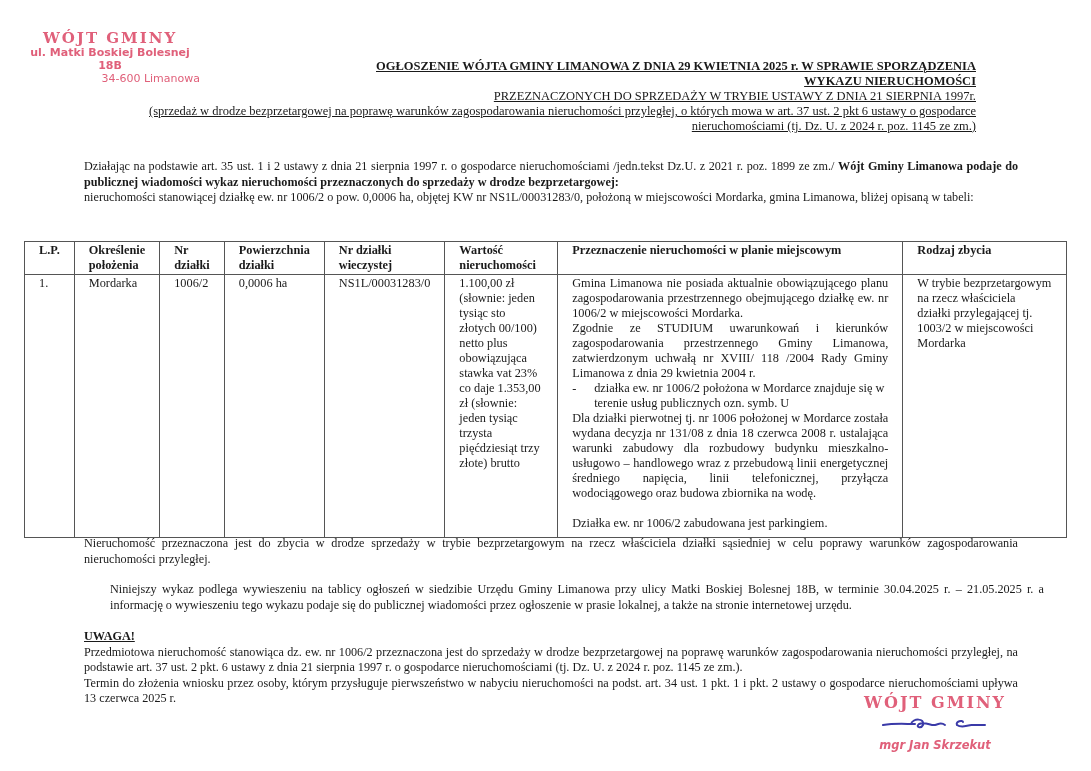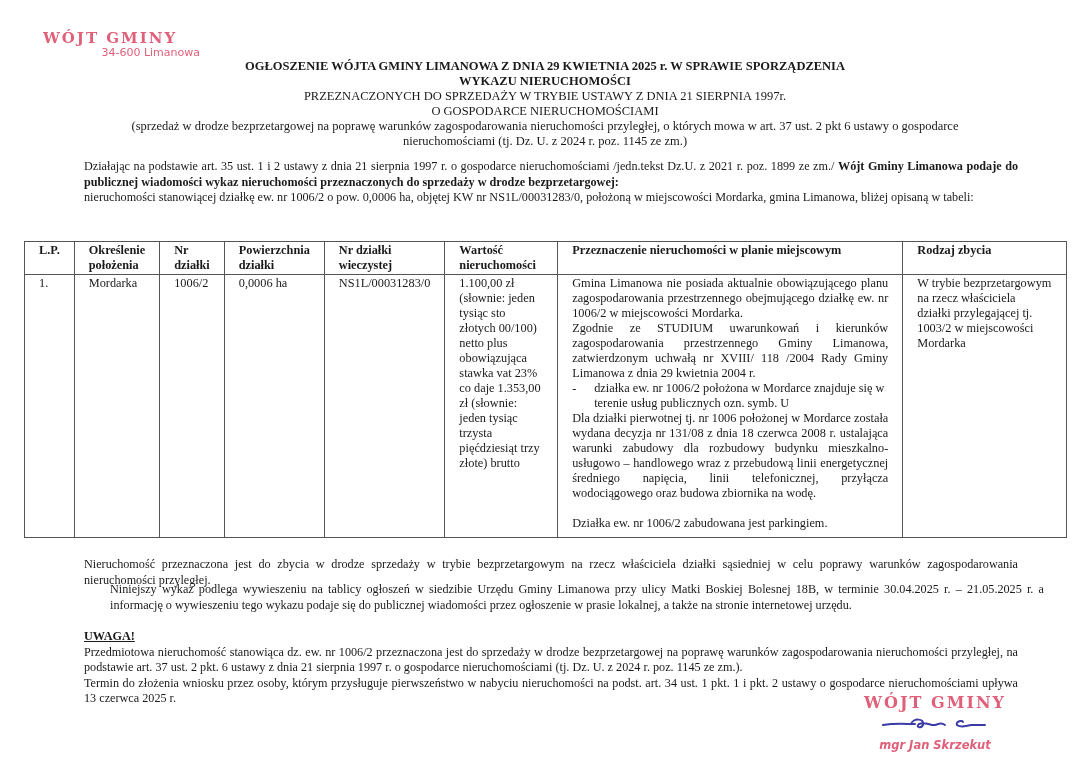--- a/index.html
+++ b/index.html
@@ -9,22 +9,22 @@
   }
   .stamp-top {
     position: absolute; left: 20px; top: 30px; width: 180px; text-align: center;
     color: #e0607a; font-family: "DejaVu Serif", serif; line-height: 1.15;
   }
   .stamp-top .t1 { font-size: 15px; font-weight: bold; letter-spacing: 2px; }
   .stamp-top .t2 { font-size: 11px; font-family: "DejaVu Sans", sans-serif; font-weight: bold; }
   .stamp-top .t3 { font-size: 11px; font-family: "DejaVu Sans", sans-serif; text-align: right; }
 
   .title {
-    position: absolute; left: 100px; width: 890px; text-align: center;
-    font-size: 12.5px; line-height: 15px;
+    position: absolute; left: 86px; width: 890px; text-align: right;
+    font-size: 12.5px; line-height: 15px; text-decoration: underline;
   }
   .title .b { font-weight: bold; }
   .title-block { top: 59px; }
   .intro {
     position: absolute; left: 84px; top: 159px; width: 934px;
     font-size: 12.2px; line-height: 15.5px; text-align: justify;
   }
   .intro .b { font-weight: bold; }
 
   table.wykaz {
@@ -61,28 +61,28 @@
     color: #e0607a; font-family: "DejaVu Sans", sans-serif; font-style: italic; font-weight: bold;
     font-size: 11.5px;
     text-align: center;
   }
 </style>
 </head>
 <body>
 
 <div class="stamp-top">
   <div class="t1">WÓJT GMINY</div>
+  <div class="t2">ul. Matki Boskiej Bolesnej 18B</div>
   <div class="t3">34-600 Limanowa</div>
 </div>
 
 <div class="title title-block">
   <div class="b">OGŁOSZENIE WÓJTA GMINY LIMANOWA Z DNIA 29 KWIETNIA 2025 r. W SPRAWIE SPORZĄDZENIA</div>
   <div class="b">WYKAZU NIERUCHOMOŚCI</div>
   <div>PRZEZNACZONYCH DO SPRZEDAŻY W TRYBIE USTAWY Z DNIA 21 SIERPNIA 1997r.</div>
-  <div>O GOSPODARCE NIERUCHOMOŚCIAMI</div>
   <div>(sprzedaż w drodze bezprzetargowej na poprawę warunków zagospodarowania nieruchomości przyległej, o których mowa w art. 37 ust. 2 pkt 6 ustawy o gospodarce nieruchomościami (tj. Dz. U. z 2024 r. poz. 1145 ze zm.)</div>
 </div>
 
 <div class="intro">
   <span>Działając na podstawie art. 35 ust. 1 i 2 ustawy z dnia 21 sierpnia 1997 r. o gospodarce nieruchomościami /jedn.tekst Dz.U. z 2021 r. poz. 1899 ze zm./ </span><span class="b">Wójt Gminy Limanowa podaje do publicznej wiadomości wykaz nieruchomości przeznaczonych do sprzedaży w drodze bezprzetargowej:</span><br>
   <span>nieruchomości stanowiącej działkę ew. nr 1006/2 o pow. 0,0006 ha, objętej KW nr NS1L/00031283/0, położoną w miejscowości Mordarka, gmina Limanowa, bliżej opisaną w tabeli:</span>
 </div>
 
 <table class="wykaz">
   <colgroup>
@@ -124,21 +124,21 @@
         </div>
         <p>Dla działki pierwotnej tj. nr 1006 położonej w Mordarce została wydana decyzja nr 131/08 z dnia 18 czerwca 2008 r. ustalająca warunki zabudowy dla rozbudowy budynku mieszkalno-usługowo – handlowego wraz z przebudową linii energetycznej średniego napięcia, linii telefonicznej, przyłącza wodociągowego oraz budowa zbiornika na wodę.</p>
         <div class="gap"></div>
         <p>Działka ew. nr 1006/2 zabudowana jest parkingiem.</p>
       </td>
       <td class="just">W trybie bezprzetargowym na rzecz właściciela działki przylegającej tj. 1003/2 w miejscowości Mordarka</td>
     </tr>
   </tbody>
 </table>
 
-<div class="para" style="top:557px;">Nieruchomość przeznaczona jest do zbycia w drodze sprzedaży w trybie bezprzetargowym na rzecz właściciela działki sąsiedniej w celu poprawy warunków zagospodarowania nieruchomości przyległej.</div>
+<div class="para" style="top:536px;">Nieruchomość przeznaczona jest do zbycia w drodze sprzedaży w trybie bezprzetargowym na rzecz właściciela działki sąsiedniej w celu poprawy warunków zagospodarowania nieruchomości przyległej.</div>
 <div class="para" style="top:582px;margin-left:26px;">Niniejszy wykaz podlega wywieszeniu na tablicy ogłoszeń w siedzibie Urzędu Gminy Limanowa przy ulicy Matki Boskiej Bolesnej 18B, w terminie 30.04.2025 r. – 21.05.2025 r. a informację o wywieszeniu tego wykazu podaje się do publicznej wiadomości przez ogłoszenie w prasie lokalnej, a także na stronie internetowej urzędu.</div>
 
 <div class="para" style="top:629px;">
   <div class="uwaga-title">UWAGA!</div>
   <div>Przedmiotowa nieruchomość stanowiąca dz. ew. nr 1006/2 przeznaczona jest do sprzedaży w drodze bezprzetargowej na poprawę warunków zagospodarowania nieruchomości przyległej, na podstawie art. 37 ust. 2 pkt. 6 ustawy z dnia 21 sierpnia 1997 r. o gospodarce nieruchomościami (tj. Dz. U. z 2024 r. poz. 1145 ze zm.).</div>
   <div>Termin do złożenia wniosku przez osoby, którym przysługuje pierwszeństwo w nabyciu nieruchomości na podst. art. 34 ust. 1 pkt. 1 i pkt. 2 ustawy o gospodarce nieruchomościami upływa 13 czerwca 2025 r.</div>
 </div>
 
 <div class="stamp-bottom">
   <div class="t1">WÓJT GMINY</div>

